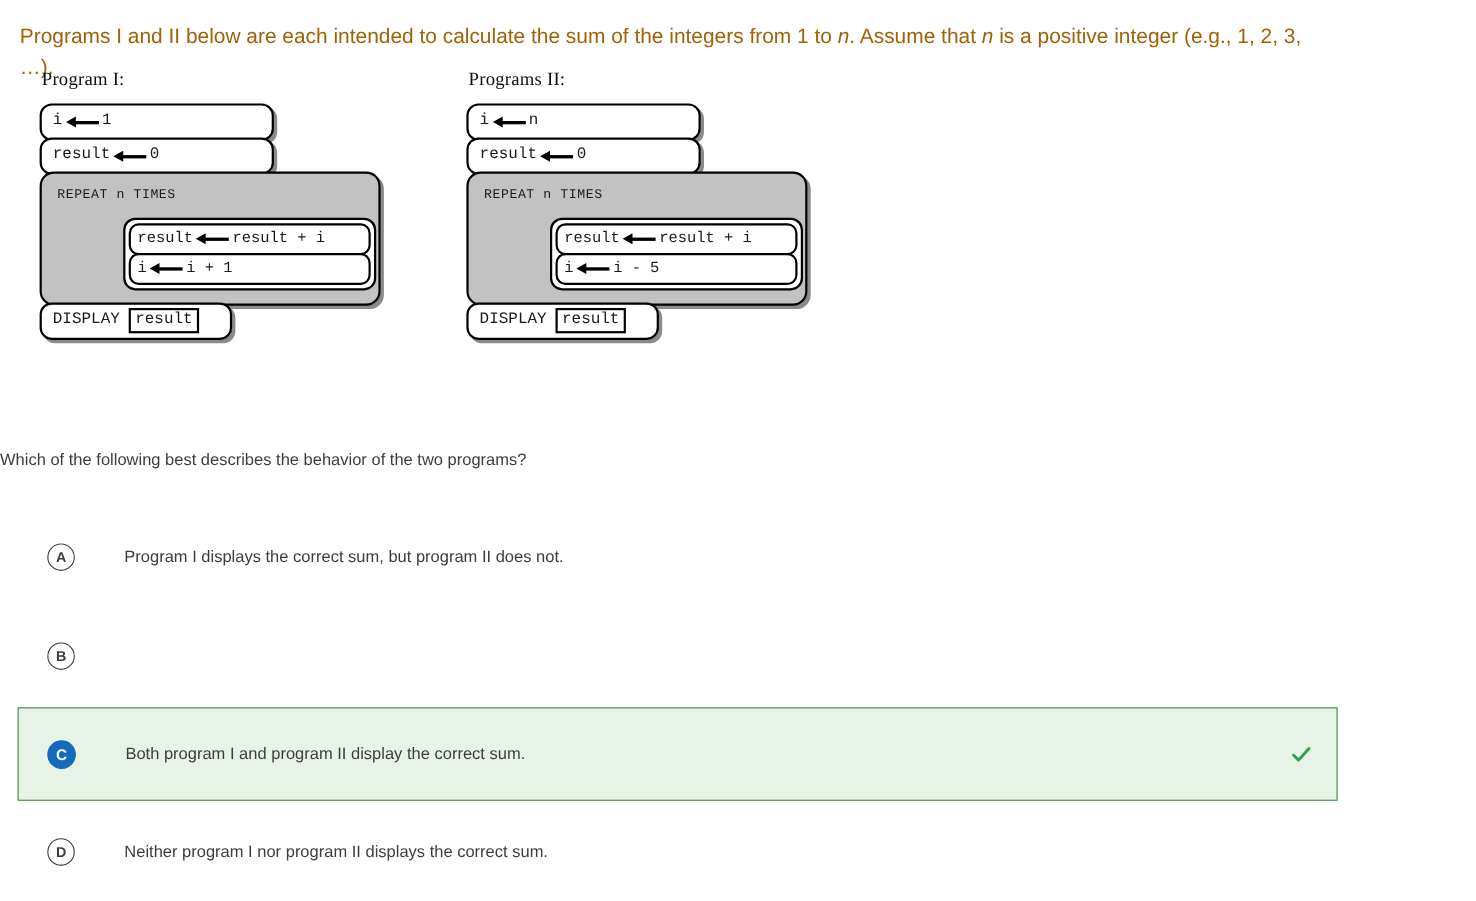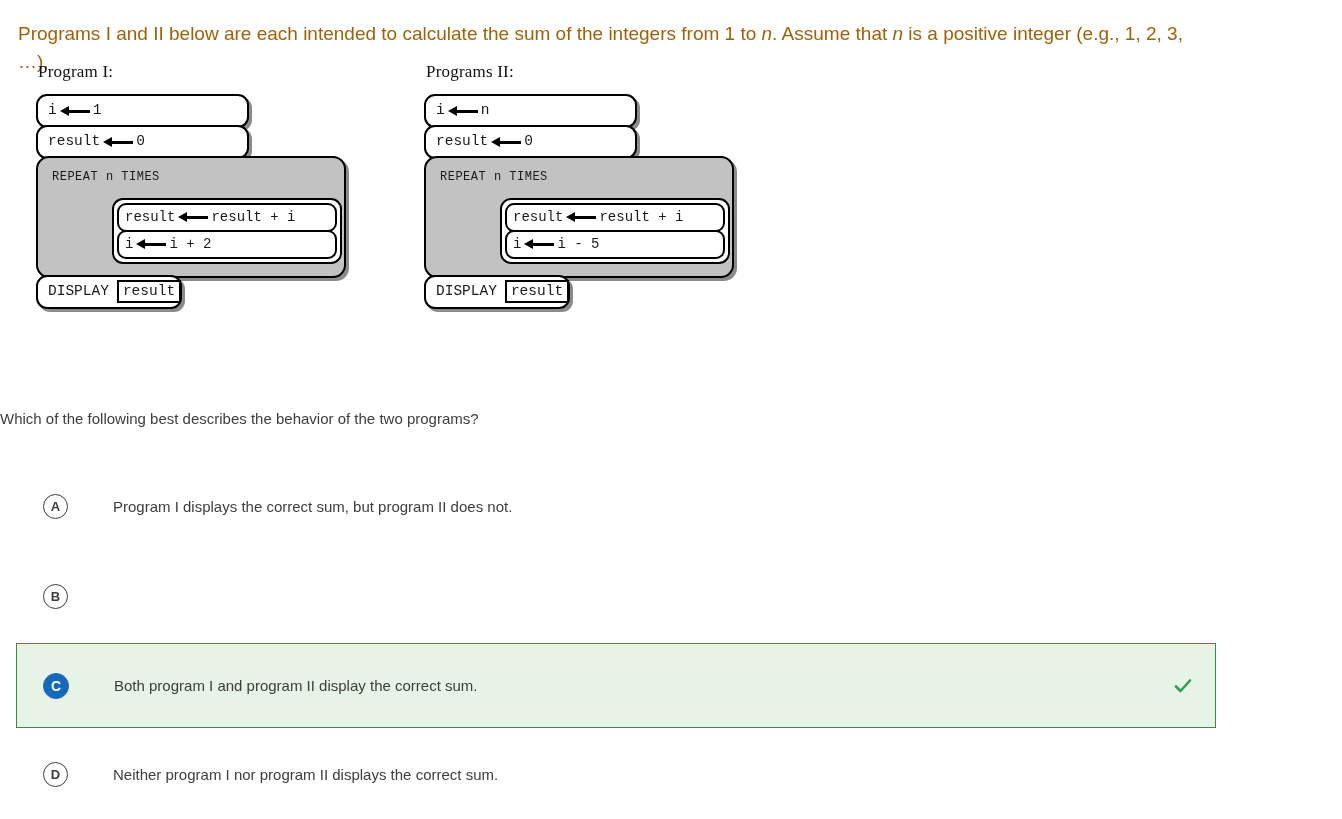--- a/index.html
+++ b/index.html
@@ -135,21 +135,21 @@
     height: 29px;
     border-radius: 9px;
     box-shadow: none;
     padding: 2px 6px 3px 6px;
     font-size: 14px;
   }
   .nest .stmt + .stmt { margin-top: -2px; }
 
   .display {
     margin-top: -3px;
-    width: 146px;
+    width: 175px;
     height: 34px;
     display: flex;
     align-items: center;
     gap: 8px;
   }
   .boxed {
     display: inline-block;
     border: 2px solid #000;
     padding: 0 4px;
     line-height: 1.35;
@@ -260,21 +260,21 @@
       <div class="repeat-label">REPEAT n TIMES</div>
       <div class="nest">
         <div class="blk stmt">
           <span>result</span>
           <span class="arrow"></span>
           <span>result + i</span>
         </div>
         <div class="blk stmt">
           <span>i</span>
           <span class="arrow"></span>
-          <span>i + 2</span>
+          <span>i + 1</span>
         </div>
       </div>
     </div>
 
     <div class="blk stmt display">
       <span>DISPLAY</span>
       <span class="boxed">result</span>
     </div>
   </div>
 

